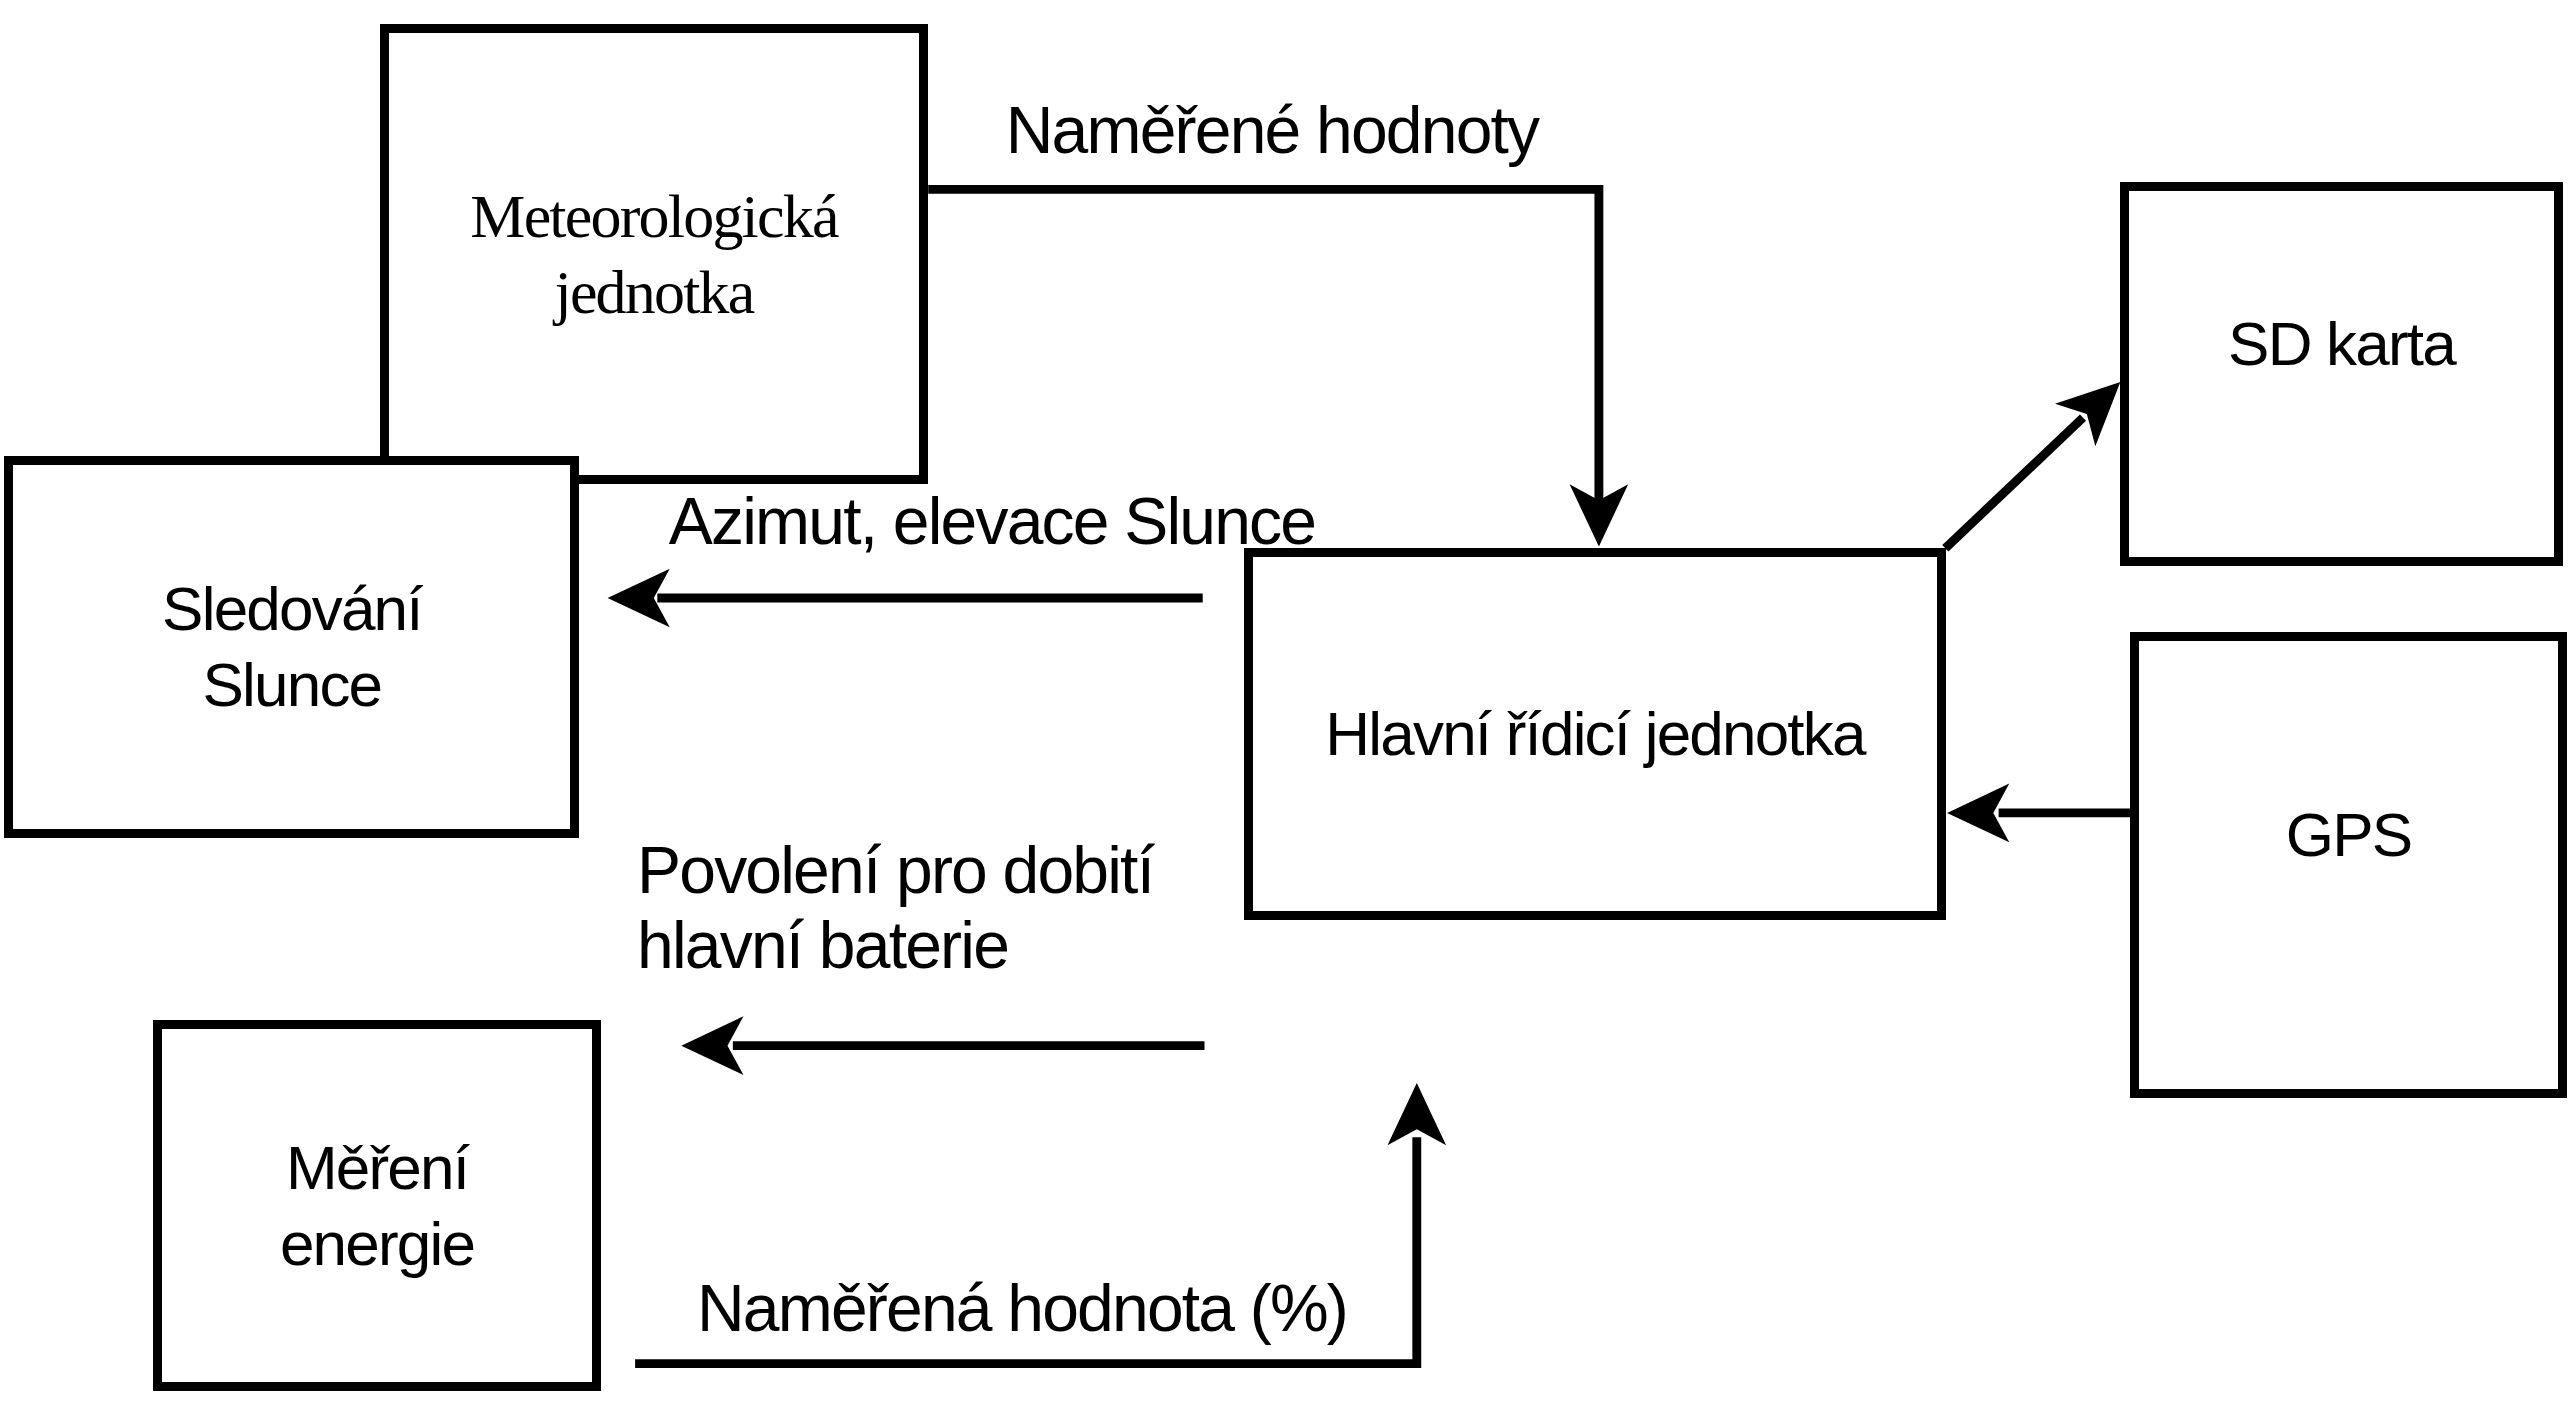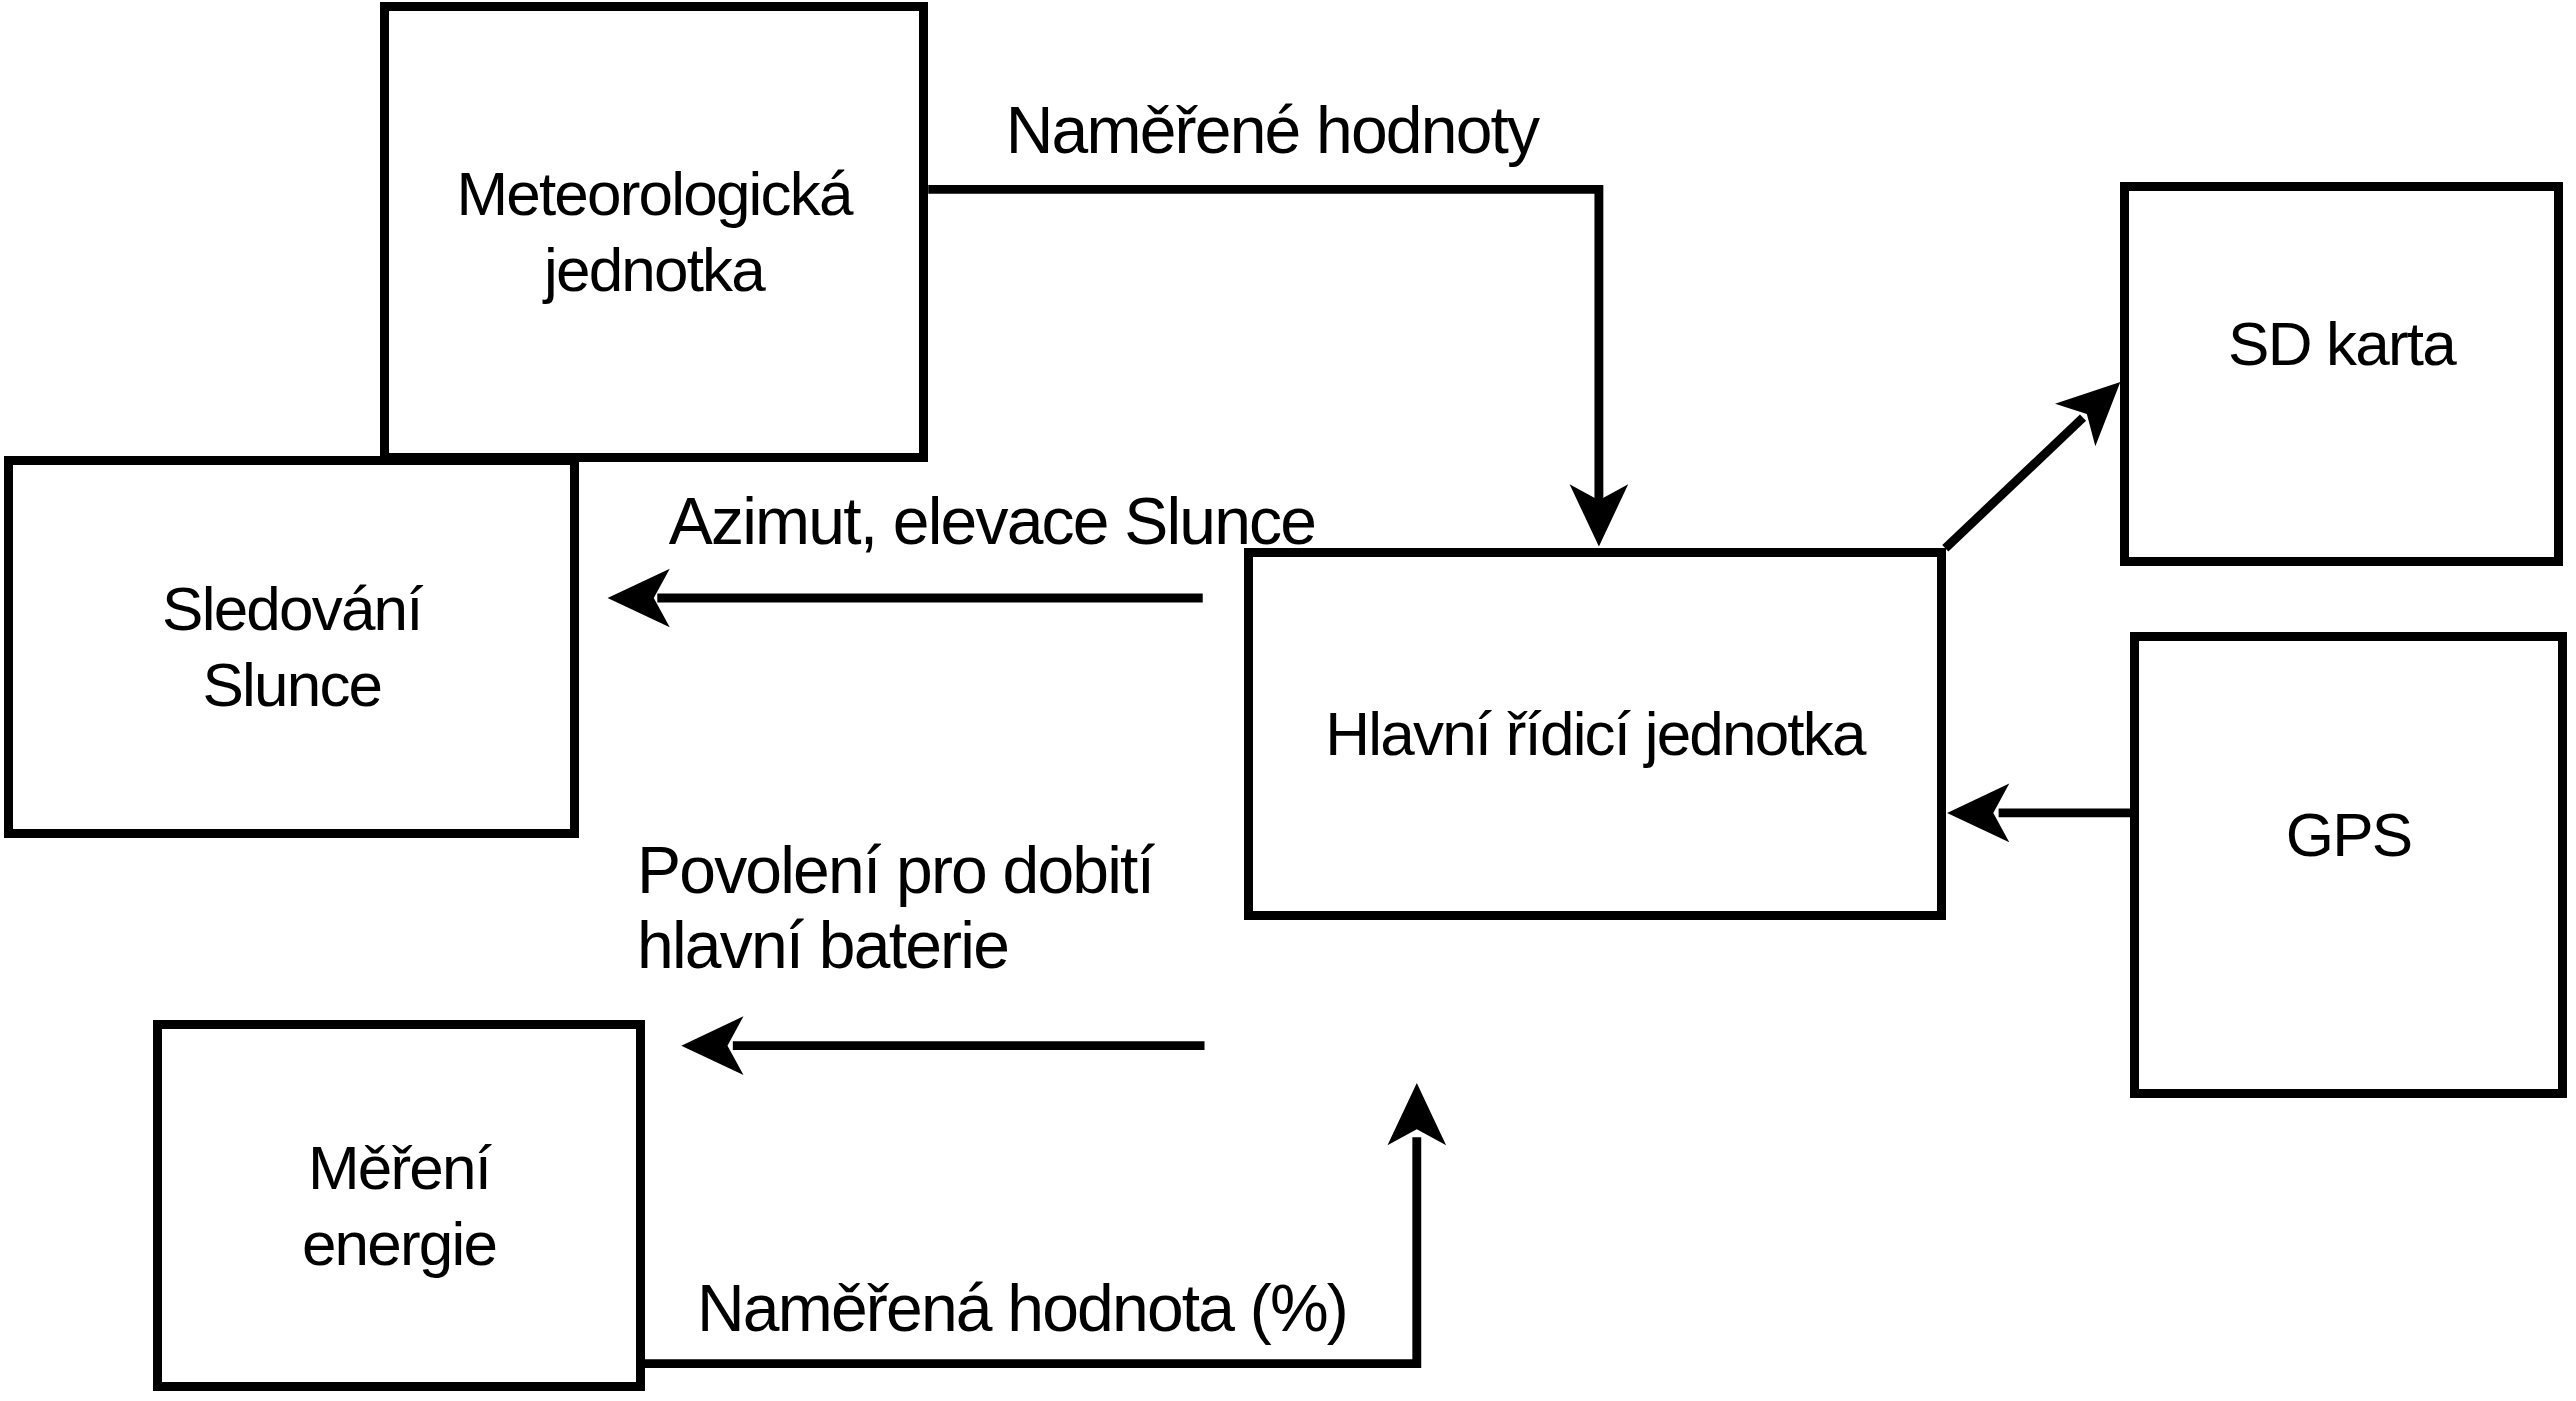--- a/index.html
+++ b/index.html
@@ -58,31 +58,31 @@
     <path class="shaft" d="M1354,673 L740,673"></path>
     <polygon class="head" points="684,673 754,640 736,673 754,706"></polygon>
 
     <path class="shaft" d="M1356,1177 L825,1177"></path>
     <polygon class="head" points="767,1177 837,1144 819,1177 837,1210"></polygon>
 
     <path class="shaft" d="M715,1535 H1595 V1280"></path>
     <polygon class="head" points="1595,1219 1562,1289 1595,1271 1628,1289"></polygon>
   </svg>
 
-  <div class="node" style="left:380px;top:2px;width:548px;height:460px;">
+  <div class="node" style="left:380px;top:24px;width:548px;height:460px;font-family:Liberation Serif, serif;">
     <span>Meteorologická</span>
     <span>jednotka</span>
   </div>
 
   <div class="node" style="left:4.4px;top:456px;width:575px;height:382px;">
     <span>Sledování</span>
     <span>Slunce</span>
   </div>
 
-  <div class="node" style="left:153px;top:1020px;width:492px;height:371px;">
+  <div class="node" style="left:153px;top:1020px;width:448px;height:371px;">
     <span>Měření</span>
     <span>energie</span>
   </div>
 
   <div class="node" style="left:1244px;top:548px;width:702px;height:372px;">
     <span>Hlavní řídicí jednotka</span>
   </div>
 
   <div class="node shift-up" style="left:2120px;top:182px;width:443px;height:384px;">
     <span>SD karta</span>

